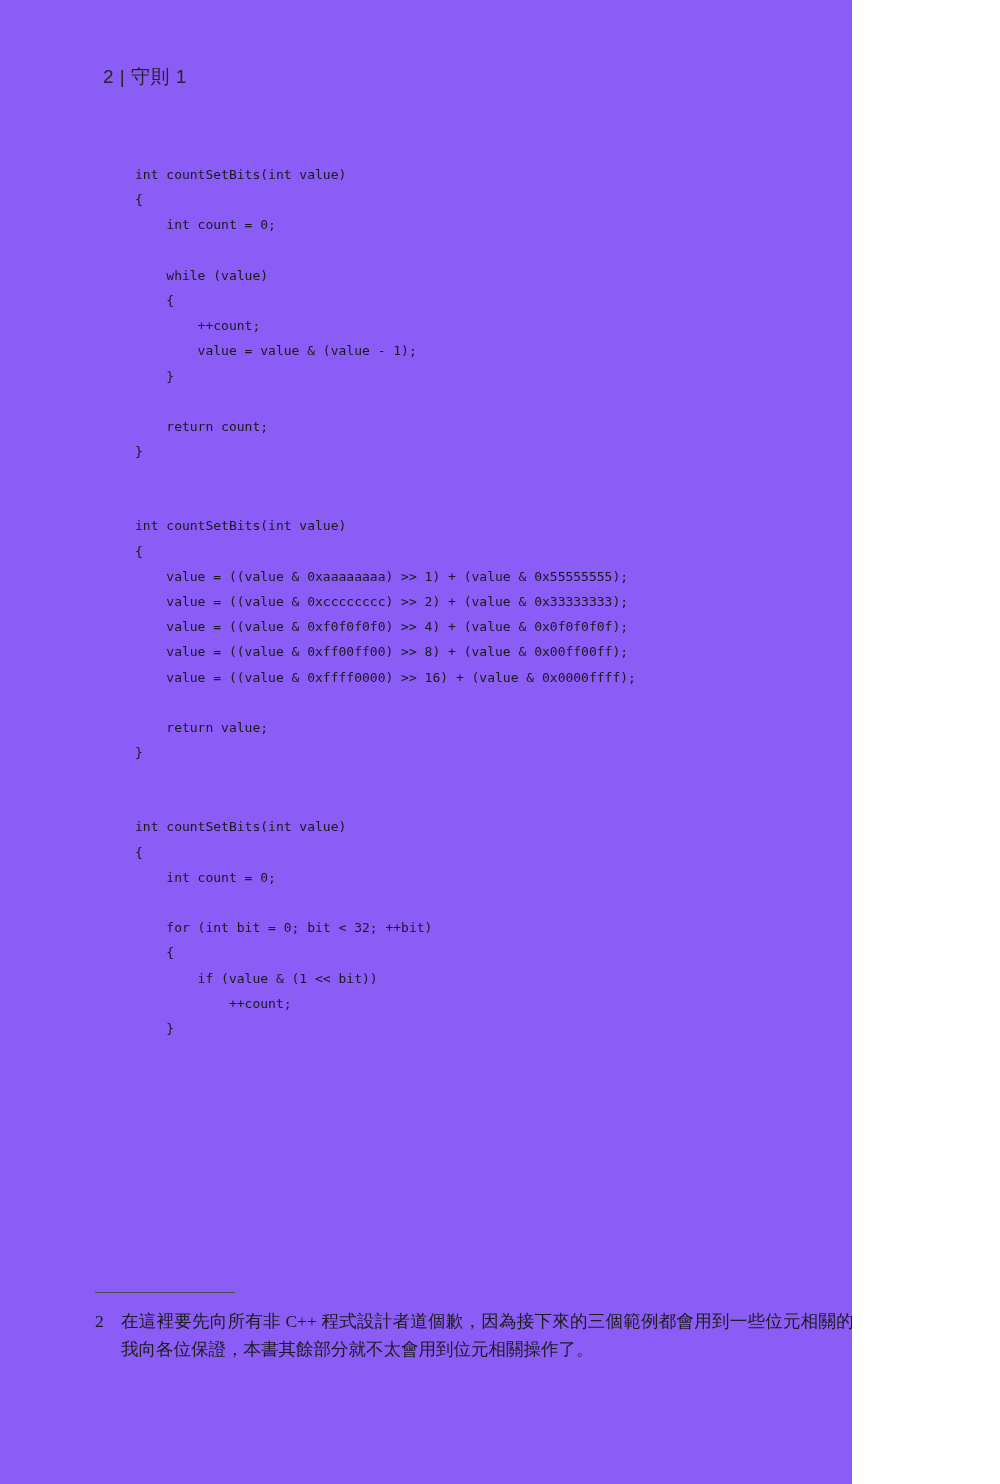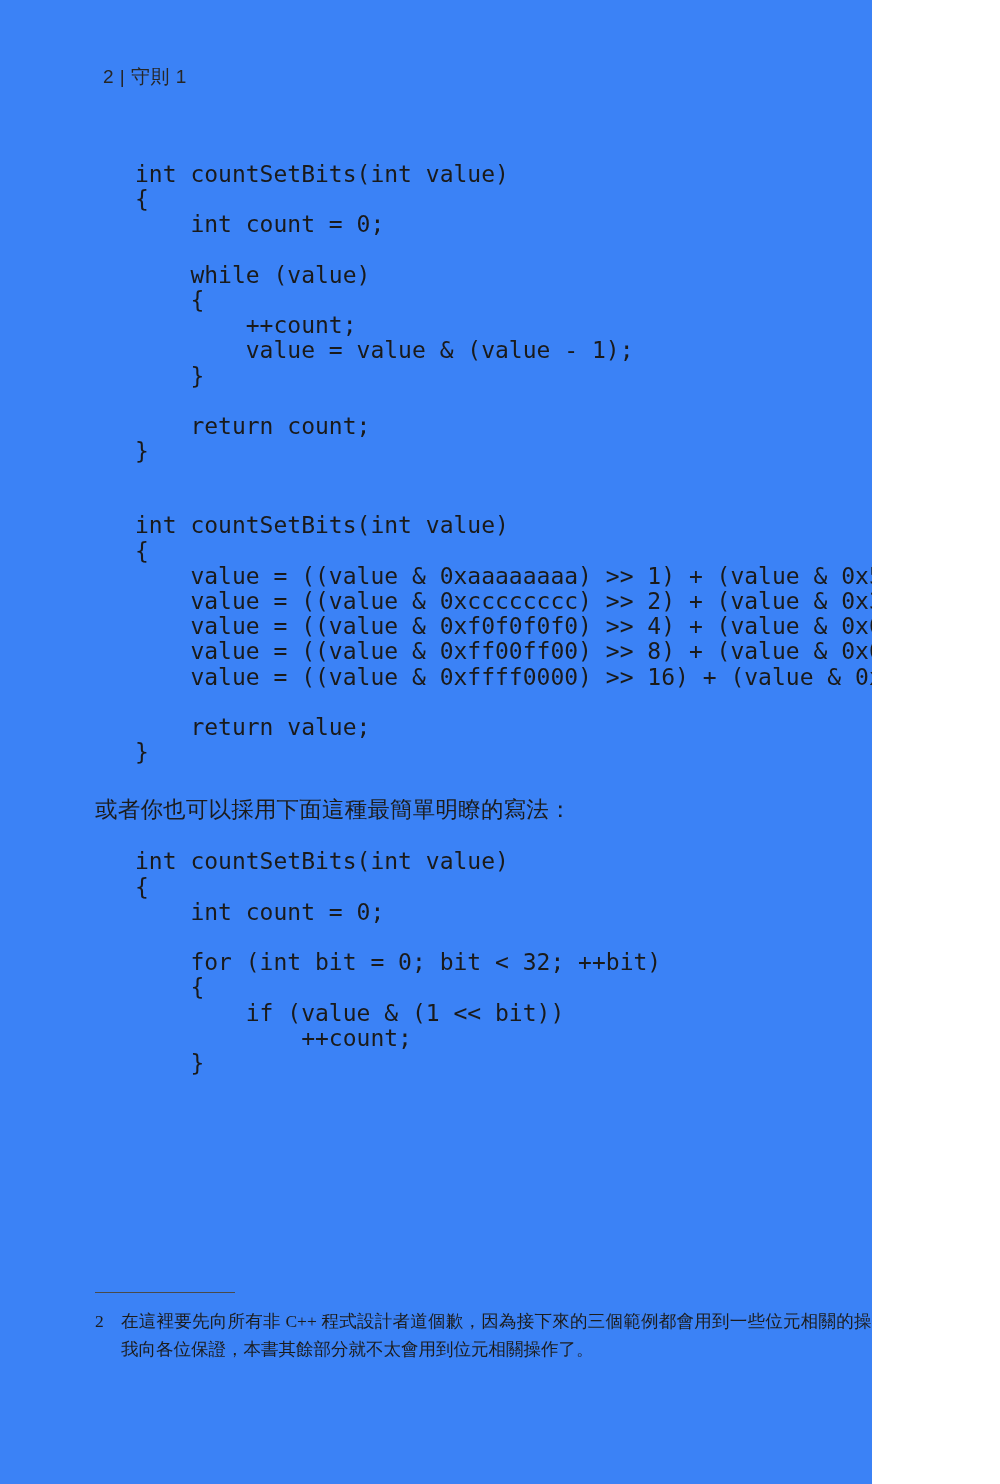--- a/index.html
+++ b/index.html
@@ -4,25 +4,24 @@
 <style>
   html, body {
     margin: 0;
     padding: 0;
     background: #ffffff;
   }
   .page {
     position: relative;
     width: 852px;
     height: 1484px;
-    background: #3b82f6;
+    background: #8b5cf6;
     overflow: hidden;
     font-family: "Liberation Serif", "DejaVu Serif", serif;
     color: #1a1a1a;
-    padding-left: 20px;
   }
 
   
   .header {
     position: absolute;
     left: 103px;
     top: 64px;
     font-family: "Liberation Sans", "DejaVu Sans", sans-serif;
     font-size: 19px;
     color: #262626;
@@ -50,21 +49,21 @@
     font-size: 13px;
     vertical-align: super;
     line-height: 0;
     padding: 0 2px 0 3px;
     font-family: "Liberation Serif", "DejaVu Serif", serif;
   }
 
   
   .code {
     font-family: "DejaVu Sans Mono", "Liberation Mono", monospace;
-    font-size: 23px;
+    font-size: 13px;
     line-height: 25.2px;
     color: #1a1a1a;
     white-space: pre;
     margin: 0;
     padding-left: 40px;
     letter-spacing: 0px;
   }
 
   .gap-pc   { height: 22px; }   
   .gap-cp   { height: 27px; }   
@@ -134,21 +133,20 @@
     value = ((value &amp; 0xcccccccc) &gt;&gt; 2) + (value &amp; 0x33333333);
     value = ((value &amp; 0xf0f0f0f0) &gt;&gt; 4) + (value &amp; 0x0f0f0f0f);
     value = ((value &amp; 0xff00ff00) &gt;&gt; 8) + (value &amp; 0x00ff00ff);
     value = ((value &amp; 0xffff0000) &gt;&gt; 16) + (value &amp; 0x0000ffff);
 
     return value;
 }</pre>
 
     <div class="gap-cp"></div>
 
-    <p class="para">或者你也可以採用下面這種最簡單明瞭的寫法：</p>
 
     <div class="gap-pc"></div>
 
     <pre class="code">int countSetBits(int value)
 {
     int count = 0;
 
     for (int bit = 0; bit &lt; 32; ++bit)
     {
         if (value &amp; (1 &lt;&lt; bit))

